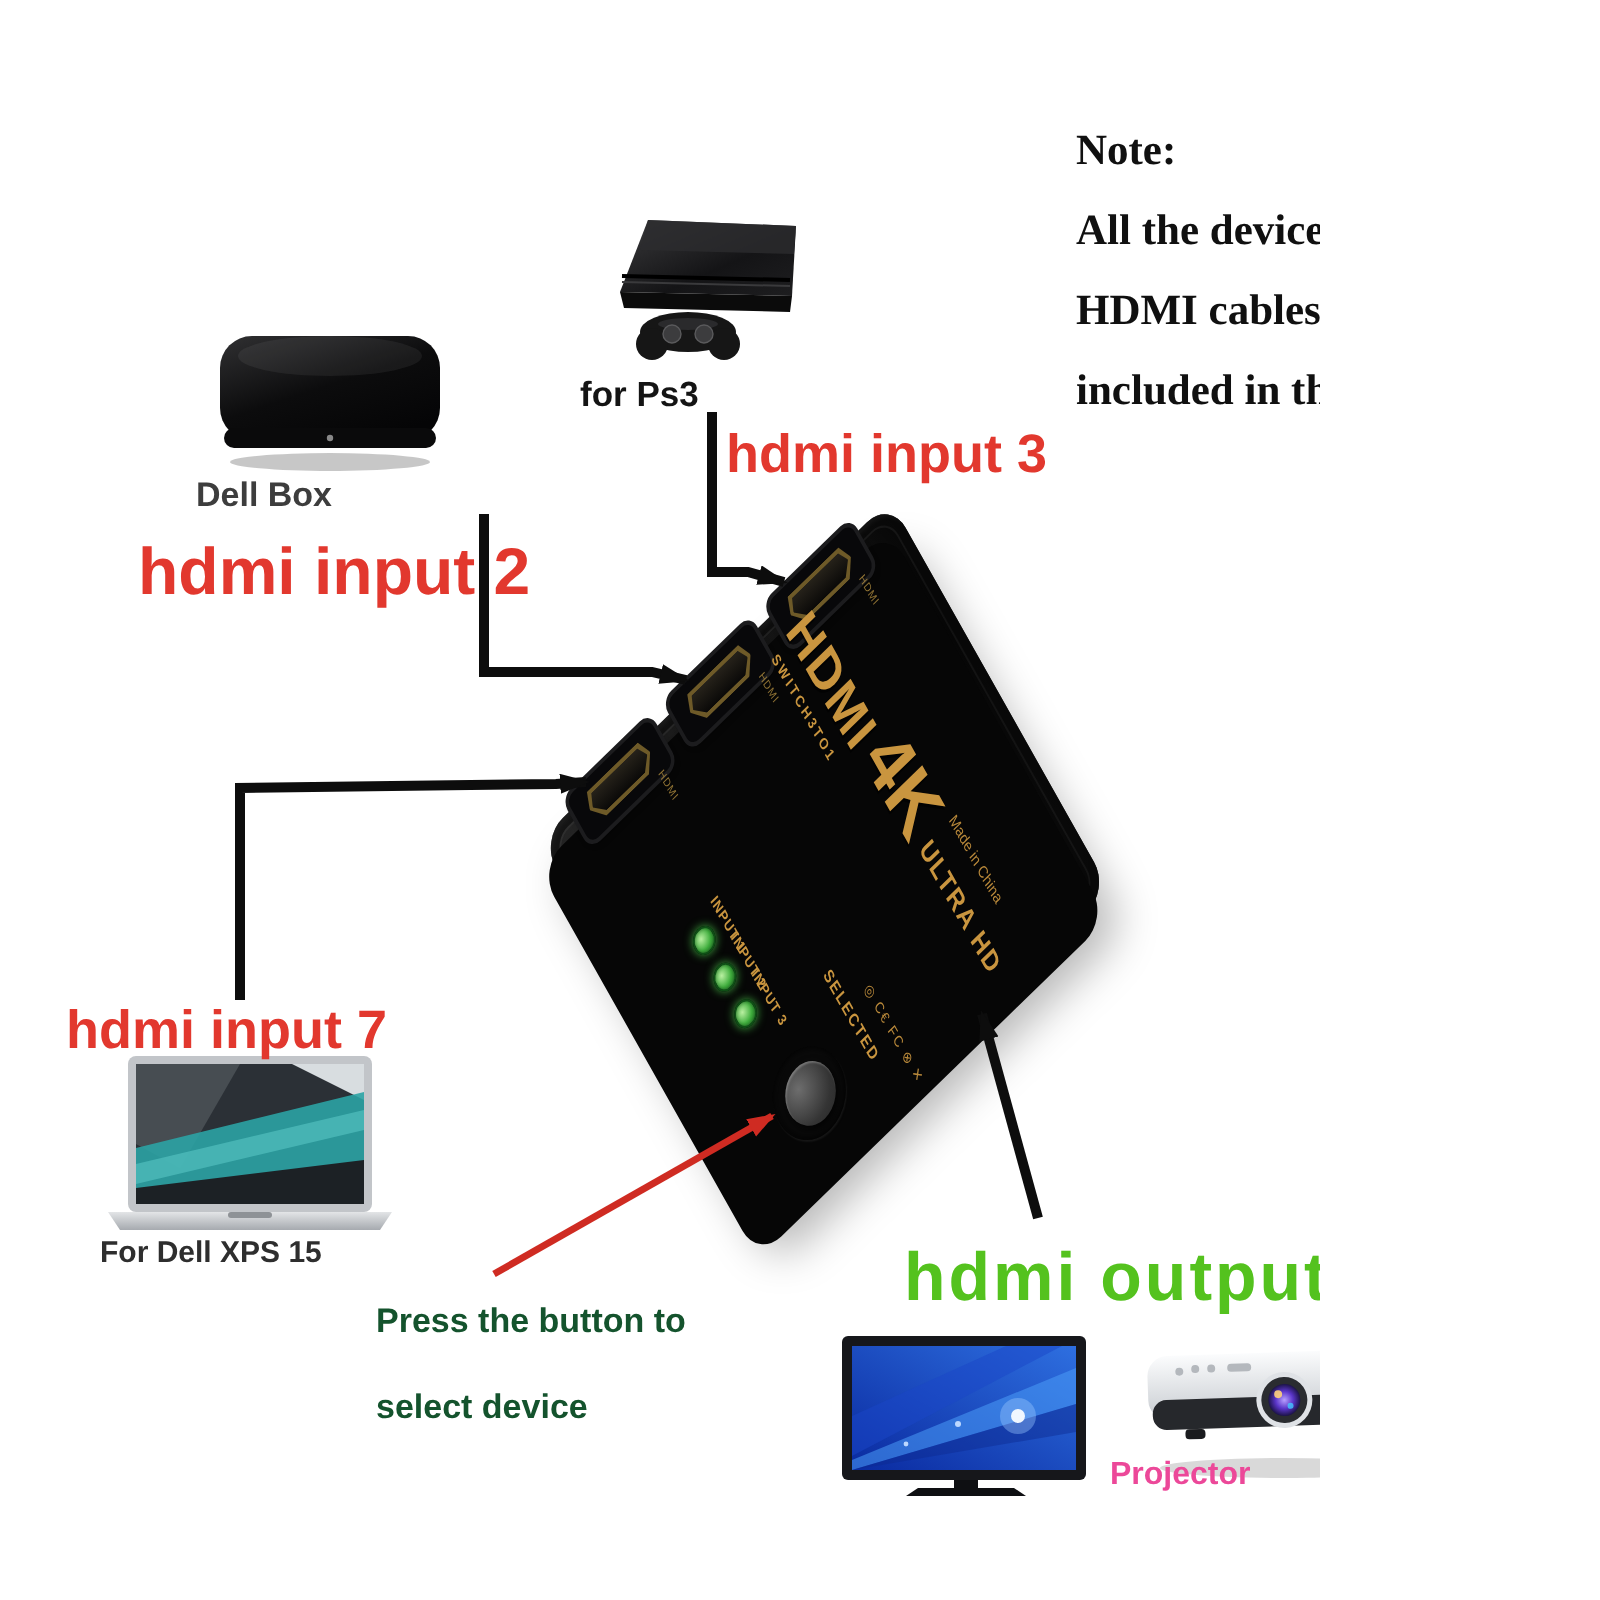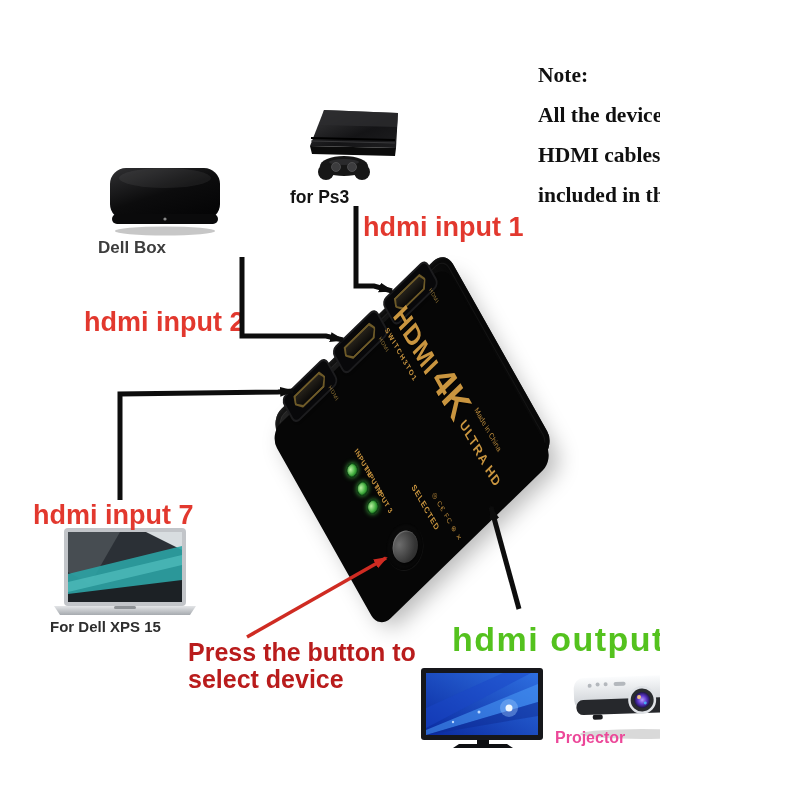--- a/index.html
+++ b/index.html
@@ -7,23 +7,23 @@
           font-family:"Liberation Sans",sans-serif;}
   .abs{position:absolute;}
 
   
   .note{left:538px;top:55px;width:262px;font-family:"Liberation Serif",serif;
         font-weight:bold;font-size:21.5px;line-height:40px;color:#101010;white-space:pre-line;}
 
   
   .ann-red{color:#e2382e;font-weight:bold;white-space:nowrap;}
   .ann-in3{left:363px;top:212px;font-size:27px;}
-  .ann-in2{left:84px;top:267px;font-size:27px;margin-top:40px;}
+  .ann-in2{left:69px;top:267px;font-size:33px;}
   .ann-in1{left:33px;top:500px;font-size:27px;}
-  .press-note{left:188px;top:639px;font-size:25px;line-height:27px;color:#b91c1c;
+  .press-note{left:188px;top:639px;font-size:17px;line-height:43px;color:#14532d;
               font-weight:bold;white-space:pre-line;}
   .ann-out{left:452px;top:620px;font-size:34px;font-weight:bold;color:#54c21e;
            letter-spacing:1.5px;white-space:nowrap;}
 
   
   .devlabel{font-weight:bold;}
   .lbl-ps3{left:290px;top:187px;width:115px;font-size:17.5px;color:#141414;}
   .lbl-media{left:98px;top:238px;width:135px;font-size:17px;color:#3d3d3d;}
   .lbl-xps{left:50px;top:618px;width:150px;font-size:15px;color:#2e2e2e;}
   .lbl-tv{left:405px;top:751px;width:140px;font-size:20px;color:#2e3340;word-spacing:8px;}
@@ -142,21 +142,21 @@
     <polygon points="18,6 70,6 40,58 18,46" fill="#474d52"></polygon>
     <polygon points="96,6 132,6 132,24" fill="#d8dde0"></polygon>
     <polygon points="18,48 132,20 132,56 18,74" fill="#2ba3a4" opacity="0.9"></polygon>
     <polygon points="18,56 132,29 132,39 18,66" fill="#58c6c4" opacity="0.6"></polygon>
     <polygon points="18,68 132,54 132,76 18,76" fill="#1c2125"></polygon>
     <polygon points="4,80 146,80 140,89 10,89" fill="url(#lapBase)"></polygon>
     <rect x="64" y="80" width="22" height="3" rx="1.5" fill="#8e9296"></rect>
   </svg>
   <div class="abs devlabel lbl-xps">For Dell XPS 15</div>
 
-  <div class="abs ann-red ann-in3">hdmi input 1</div>
+  <div class="abs ann-red ann-in3">hdmi input 3</div>
   <div class="abs ann-red ann-in2">hdmi input 2</div>
   <div class="abs ann-red ann-in1">hdmi input 7</div>
   <div class="abs press-note">Press the button to
 select device</div>
   <div class="abs ann-out">hdmi output</div>
 
   <div class="abs switch-device">
     <div class="device-side"></div>
 
     <div class="port" style="left:22px;">

